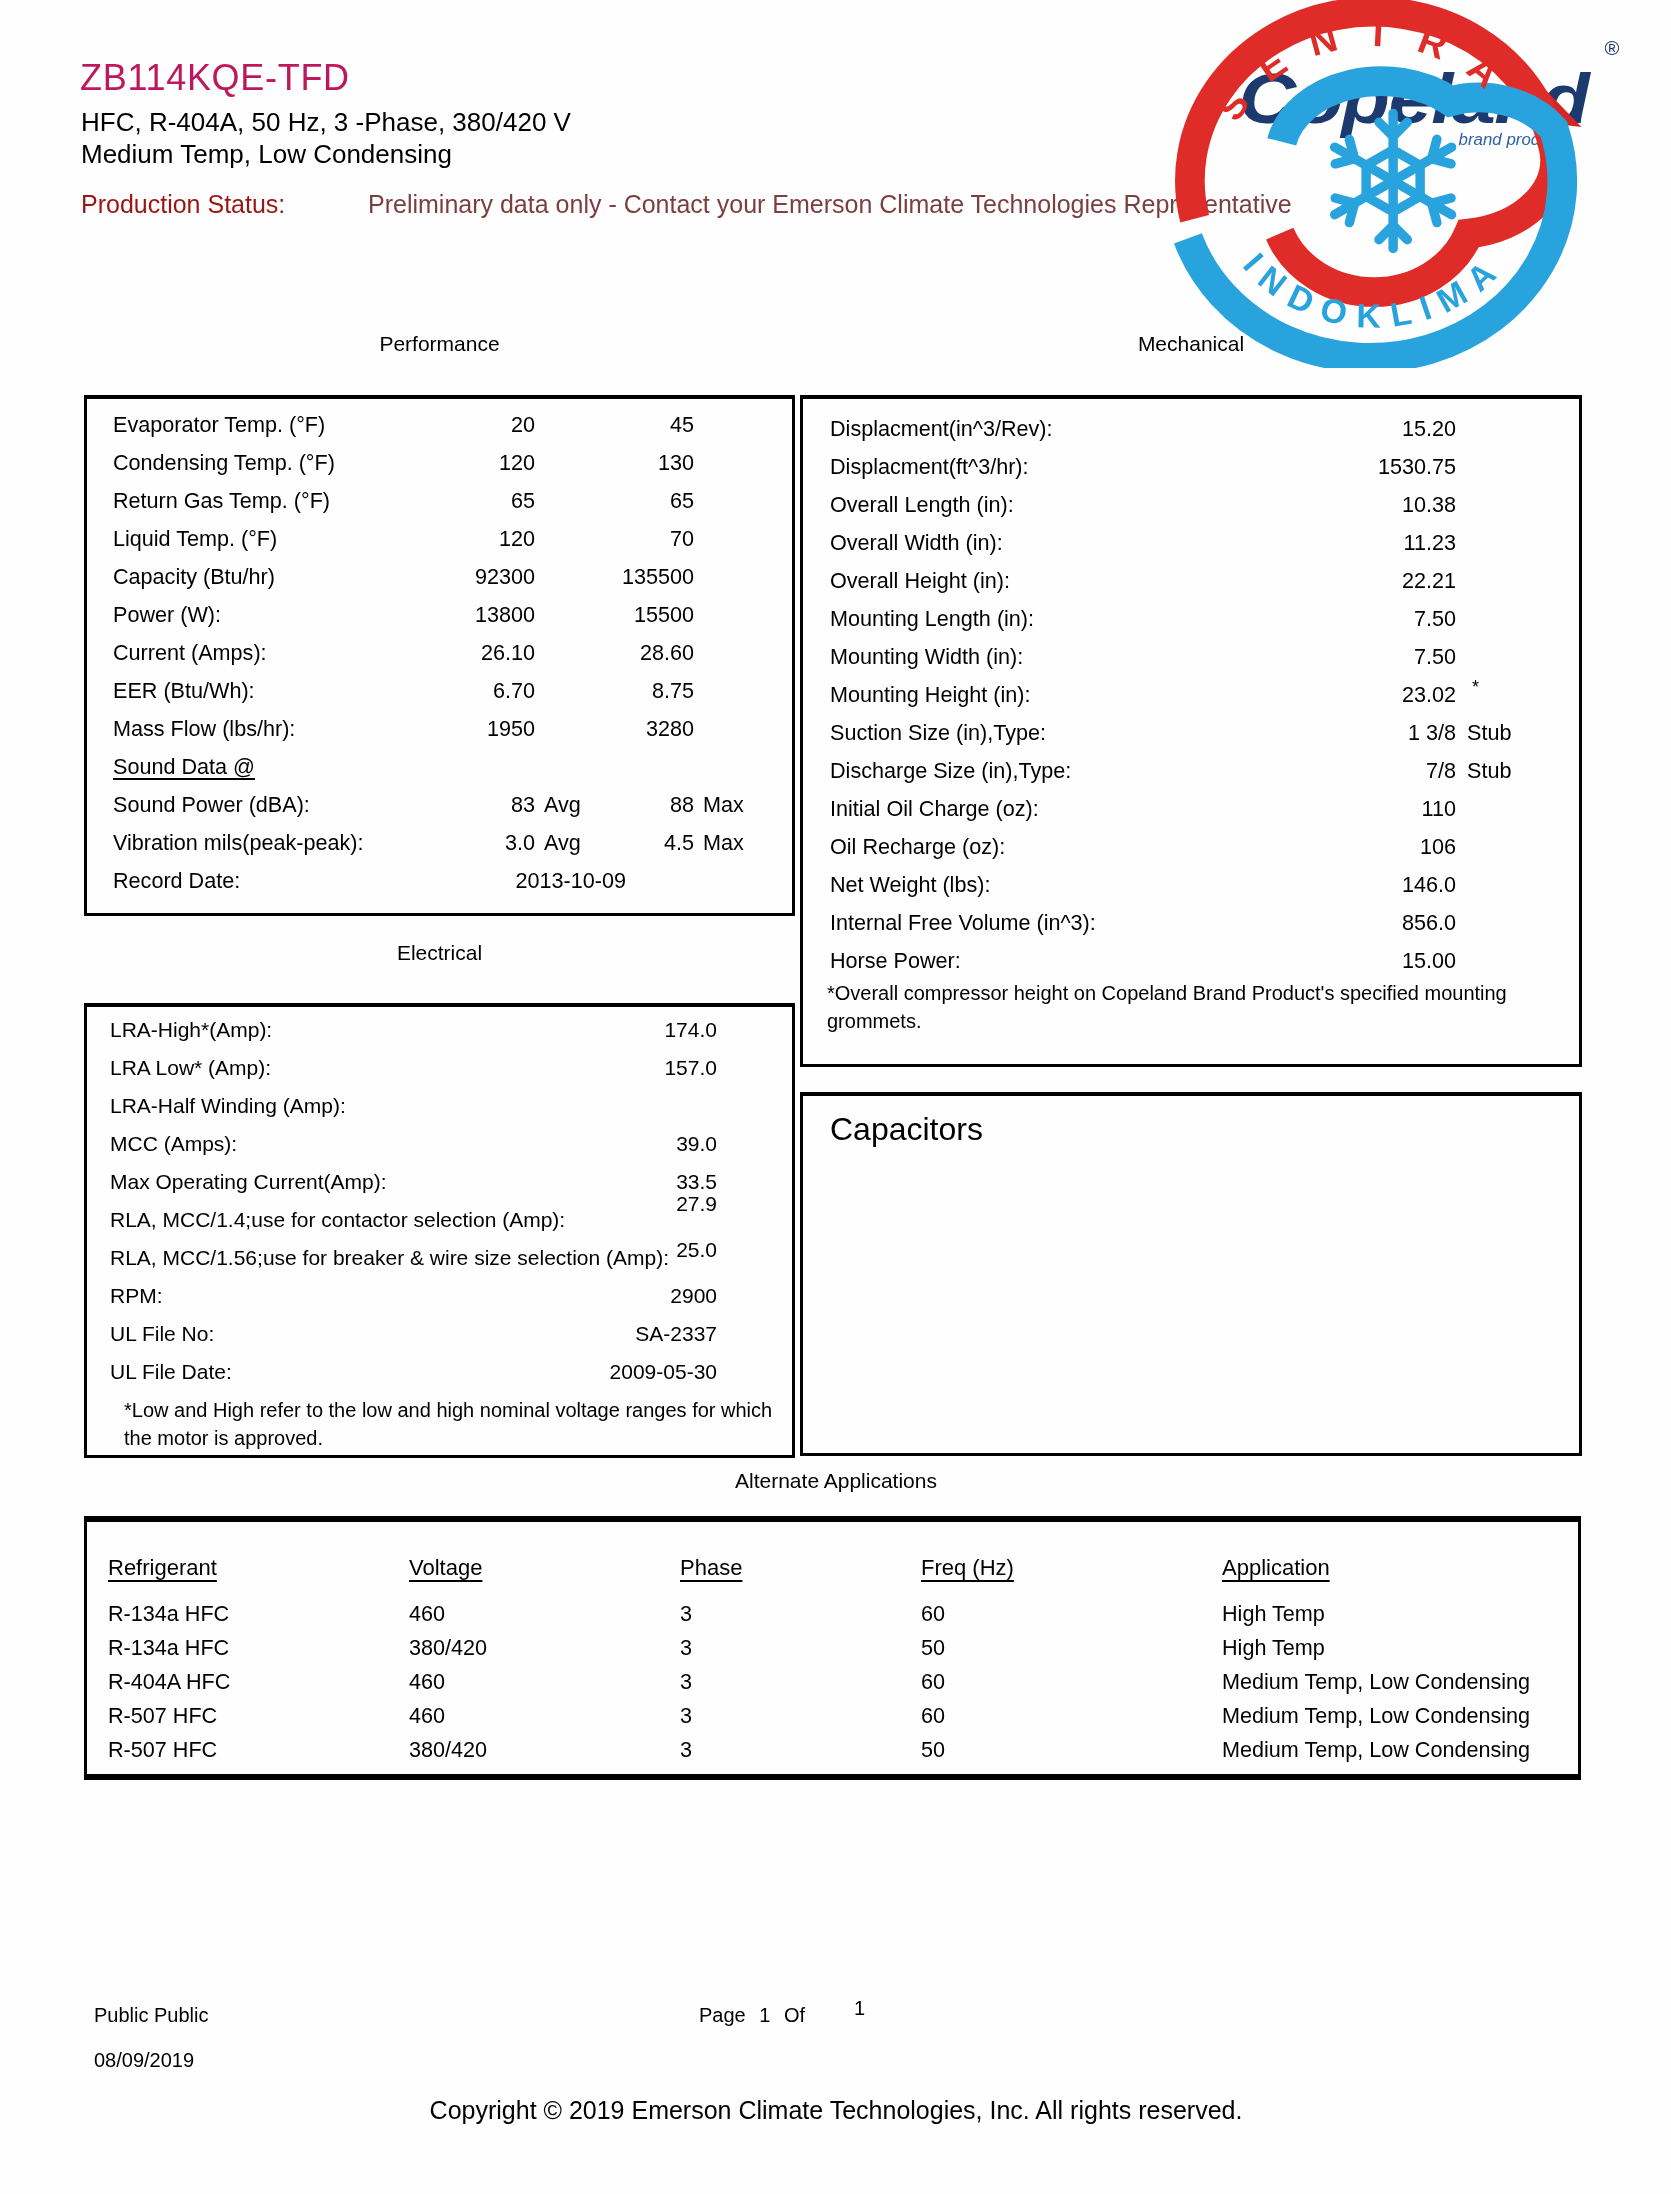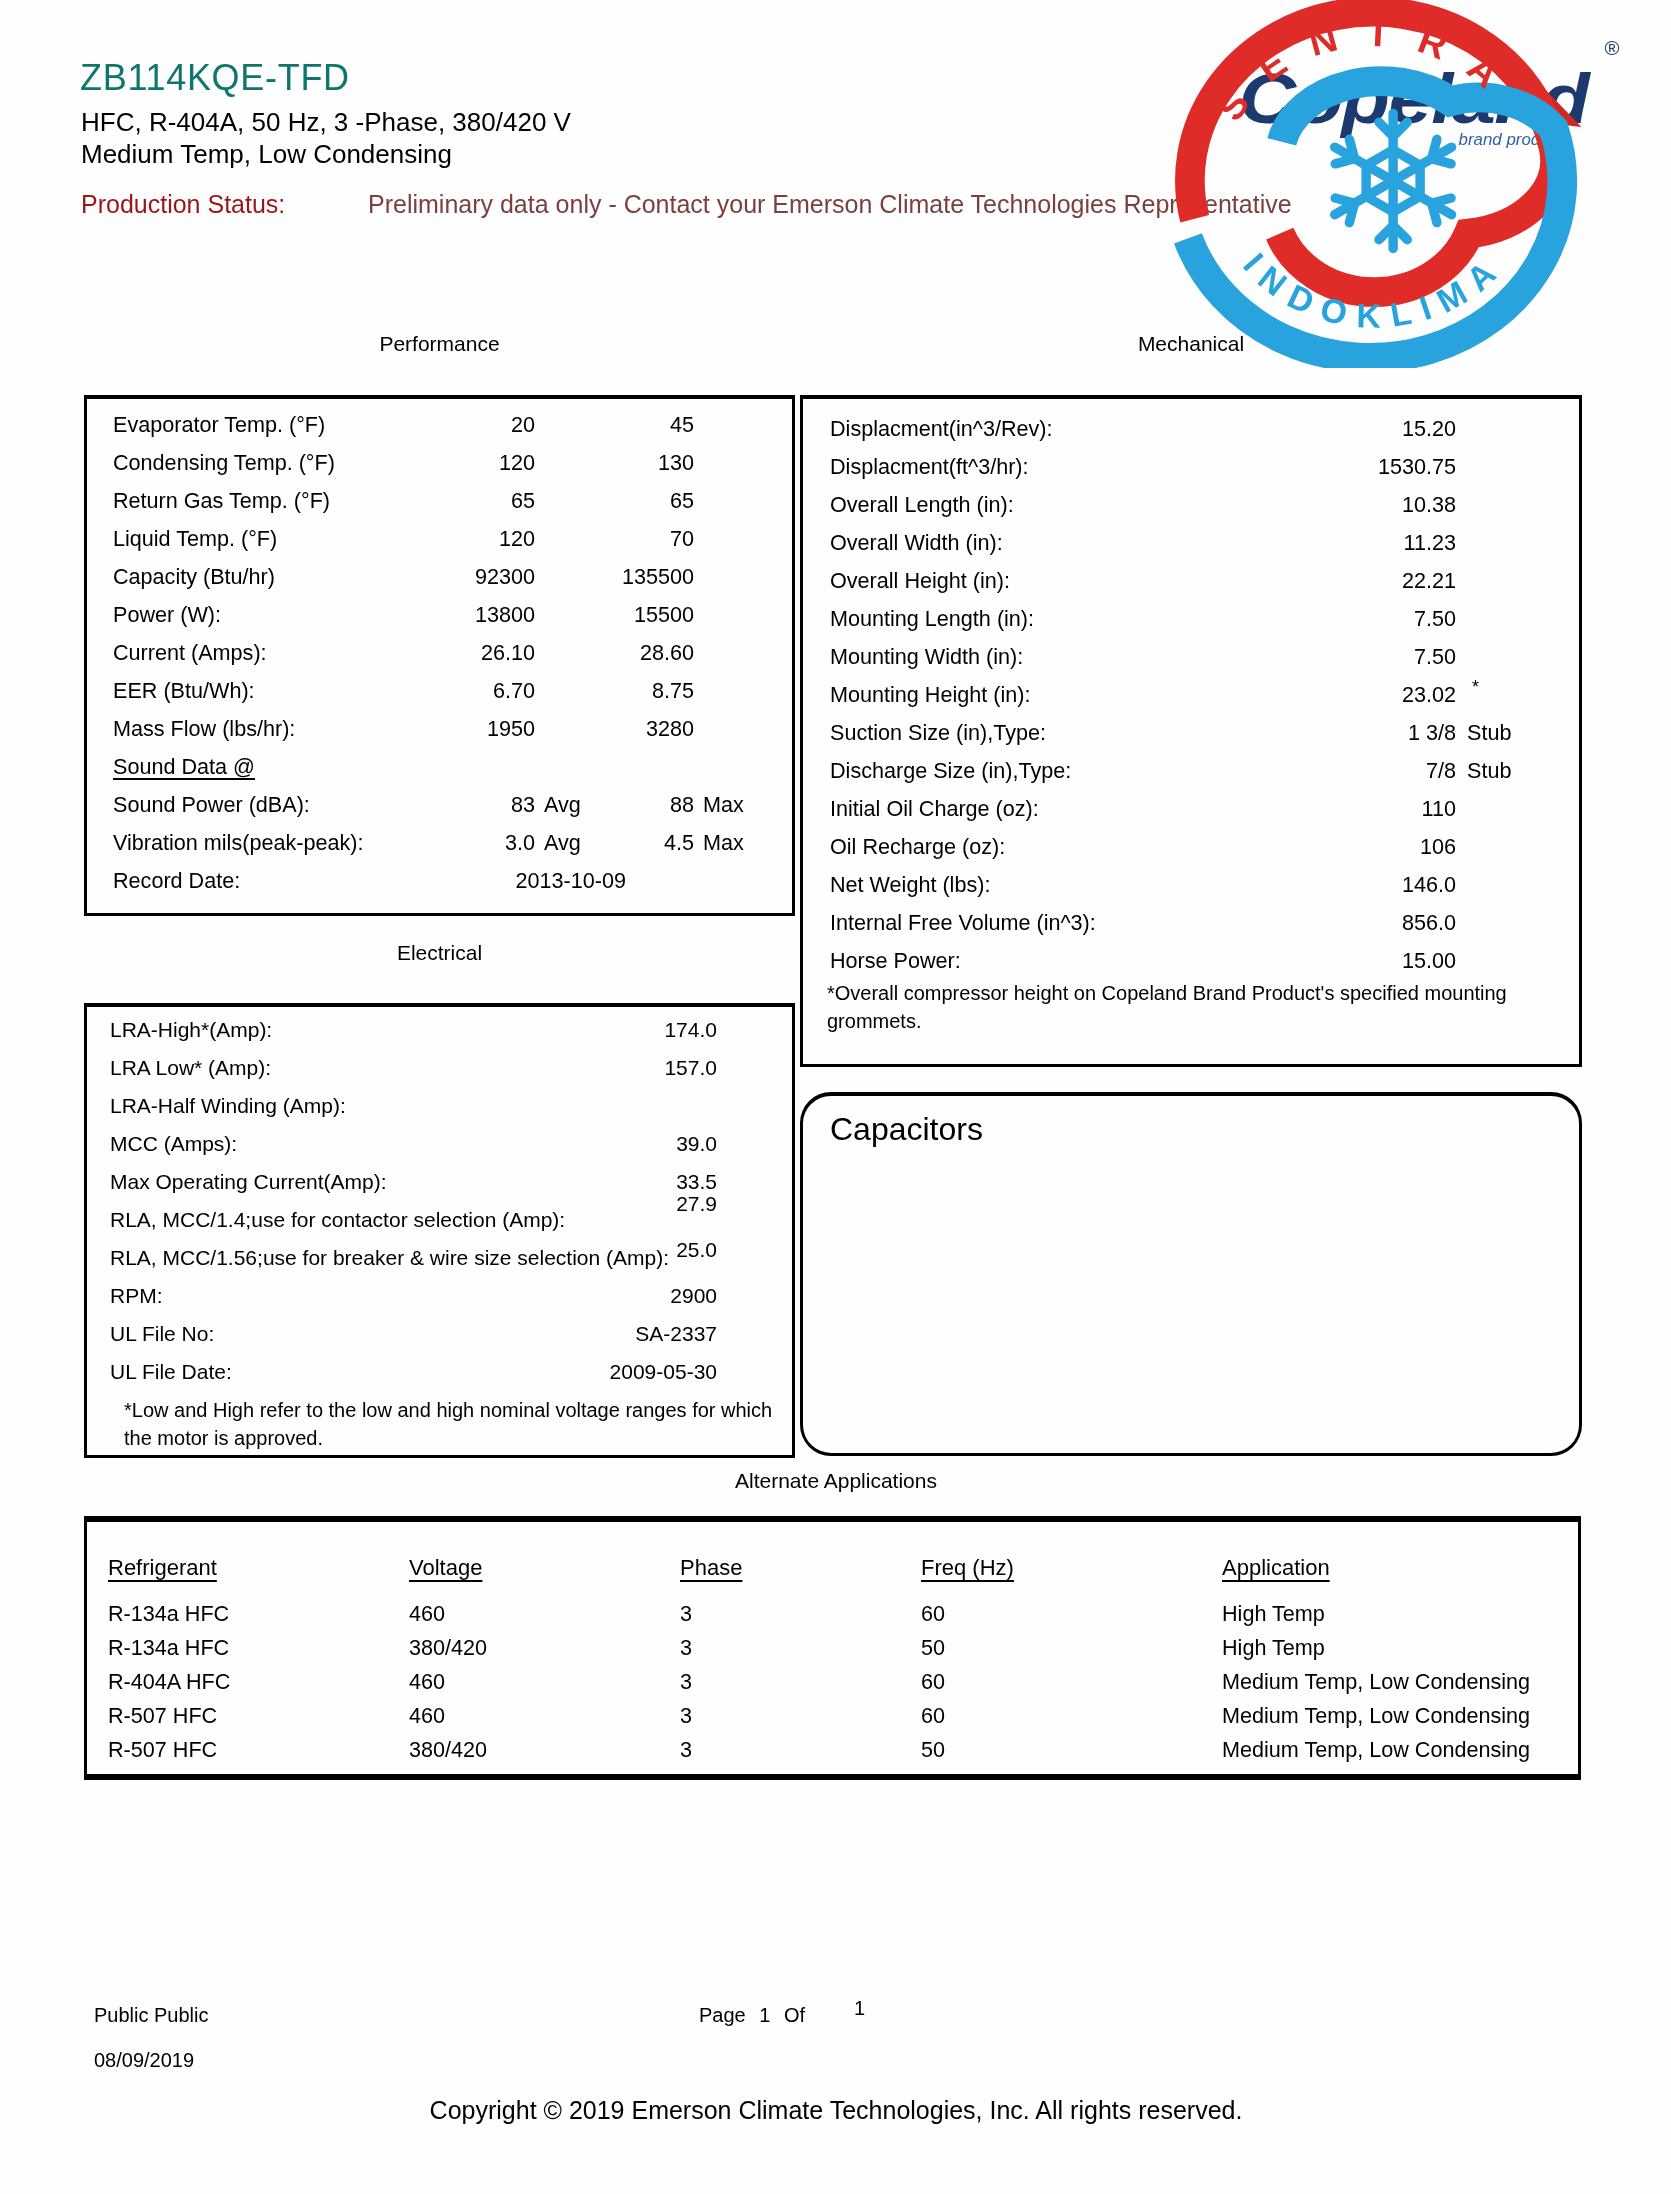--- a/index.html
+++ b/index.html
@@ -19,21 +19,21 @@
   .section-title{position:absolute; font-size:21px; text-align:center;}
   #t-perf{left:84px; width:711px; top:332px;}
   #t-mech{left:800px; width:782px; top:332px;}
   #t-elec{left:84px; width:711px; top:941px;}
   #t-aa{left:0; width:1672px; top:1469px;}
   
   .box{position:absolute; border:3.4px solid #000; border-top-width:4.7px; box-sizing:border-box; background:transparent;}
   #perf-box{left:84px; top:395px; width:711px; height:521px;}
   #mech-box{left:800px; top:395px; width:782px; height:672px;}
   #elec-box{left:84px; top:1003px; width:711px; height:455px;}
-  #cap-box{left:800px; top:1092px; width:782px; height:364px;border-radius:31px;}
+  #cap-box{left:800px; top:1092px; width:782px; height:364px;}
   #aa-box{left:84px; top:1516px; width:1497px; height:264px; border-top-width:6.7px; border-bottom-width:6.7px;}
   
   #perf-rows{position:absolute; left:0; right:0; top:6.7px;}
   .prow{position:relative; height:38px; line-height:38px; font-size:21.6px;}
   .prow .lbl{position:absolute; left:26px; white-space:nowrap;}
   .prow .v1{position:absolute; left:0; width:448px; text-align:right;}
   .prow .v1.wide{width:539px;}
   .prow .s1{position:absolute; left:457px;}
   .prow .v2{position:absolute; left:0; width:607px; text-align:right;}
   .prow .s2{position:absolute; left:616px;}
@@ -70,21 +70,21 @@
   #f-date{left:94px; top:2049px;}
   #f-page{left:699px; top:2004px; word-spacing:8px;}
   #f-page2{left:854px; top:1997px;}
   #f-copy{left:0; width:1672px; top:2096px; text-align:center; font-size:25px;}
 </style>
 </head>
 <body>
 
 <div class="page">
 
-  <div class="model-title" style="color:#0f766e;">ZB114KQE-TFD</div>
+  <div class="model-title" style="color:#be185d;">ZB114KQE-TFD</div>
   <div class="subline1">HFC, R-404A, 50 Hz, 3 -Phase, 380/420 V</div>
   <div class="subline2">Medium Temp, Low Condensing</div>
   <div class="prod-row">
     <span class="prod-label" style="color:#9a1515;">Production Status:</span><span style="color:#7b3f3f;">Preliminary data only - Contact your Emerson Climate Technologies Representative</span>
   </div>
 
   <div class="logo-wrap">
     <svg width="459" height="368" viewBox="0 0 680 545" xmlns="http://www.w3.org/2000/svg">
 
       <g>

